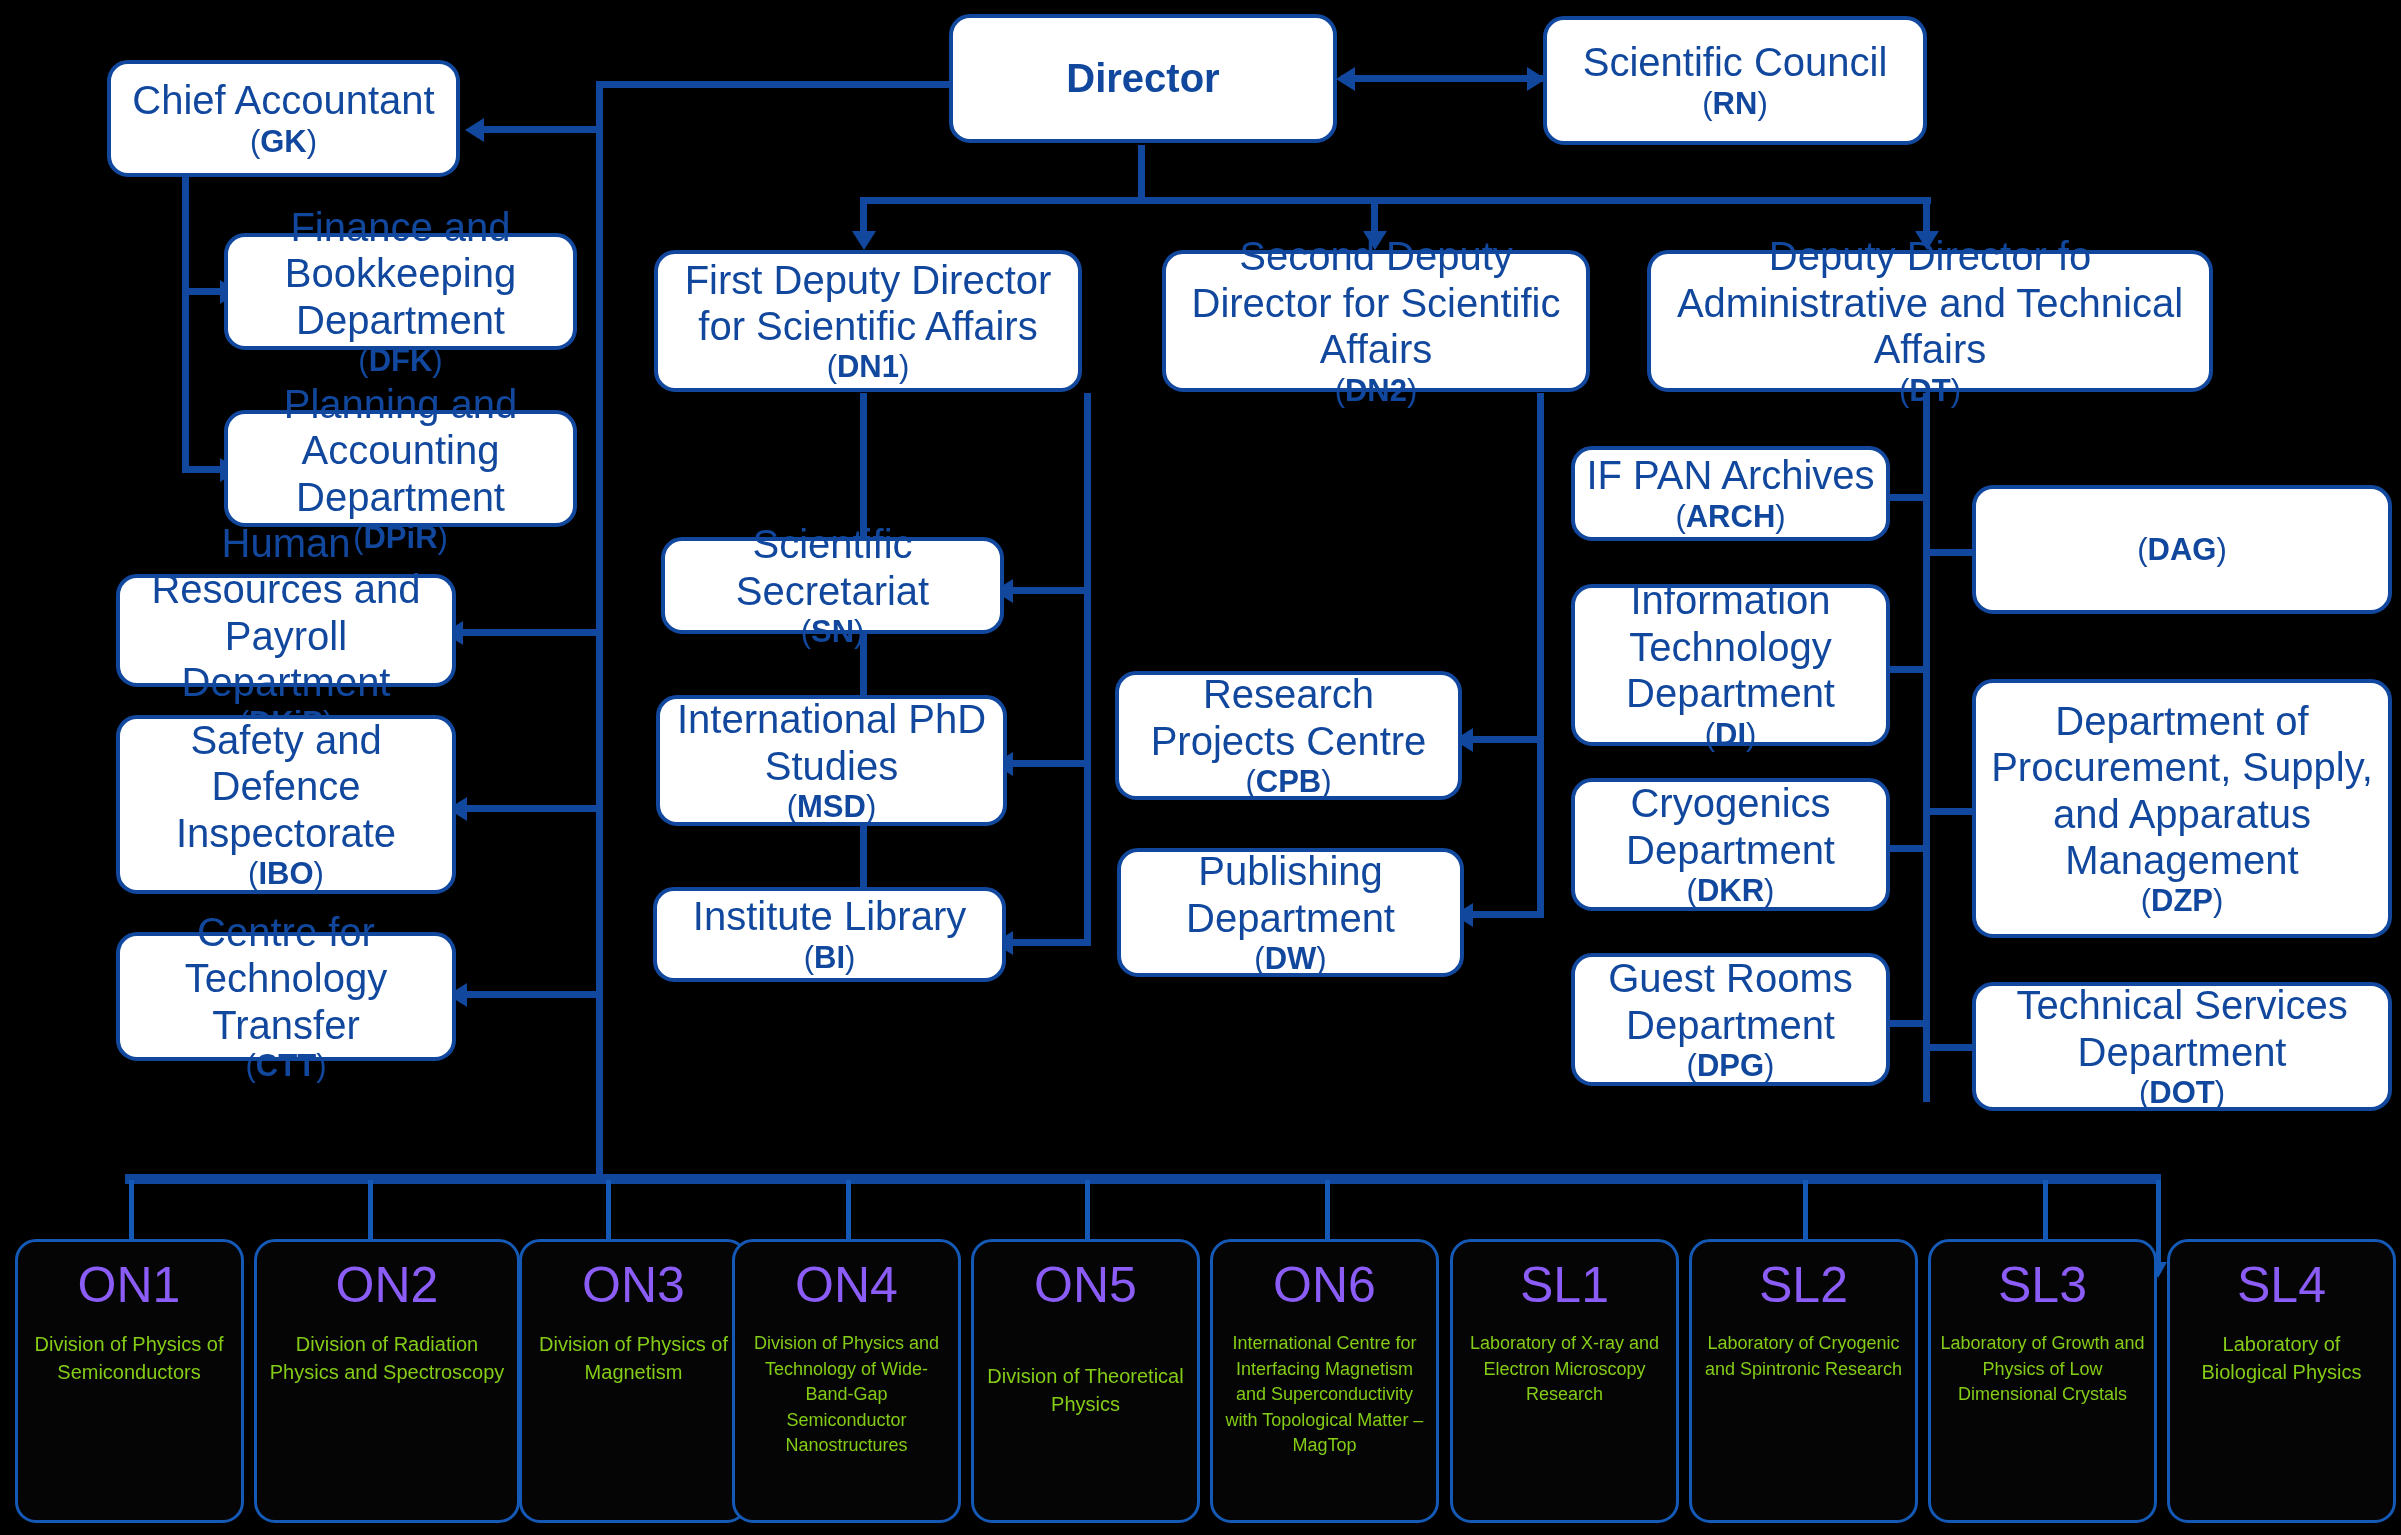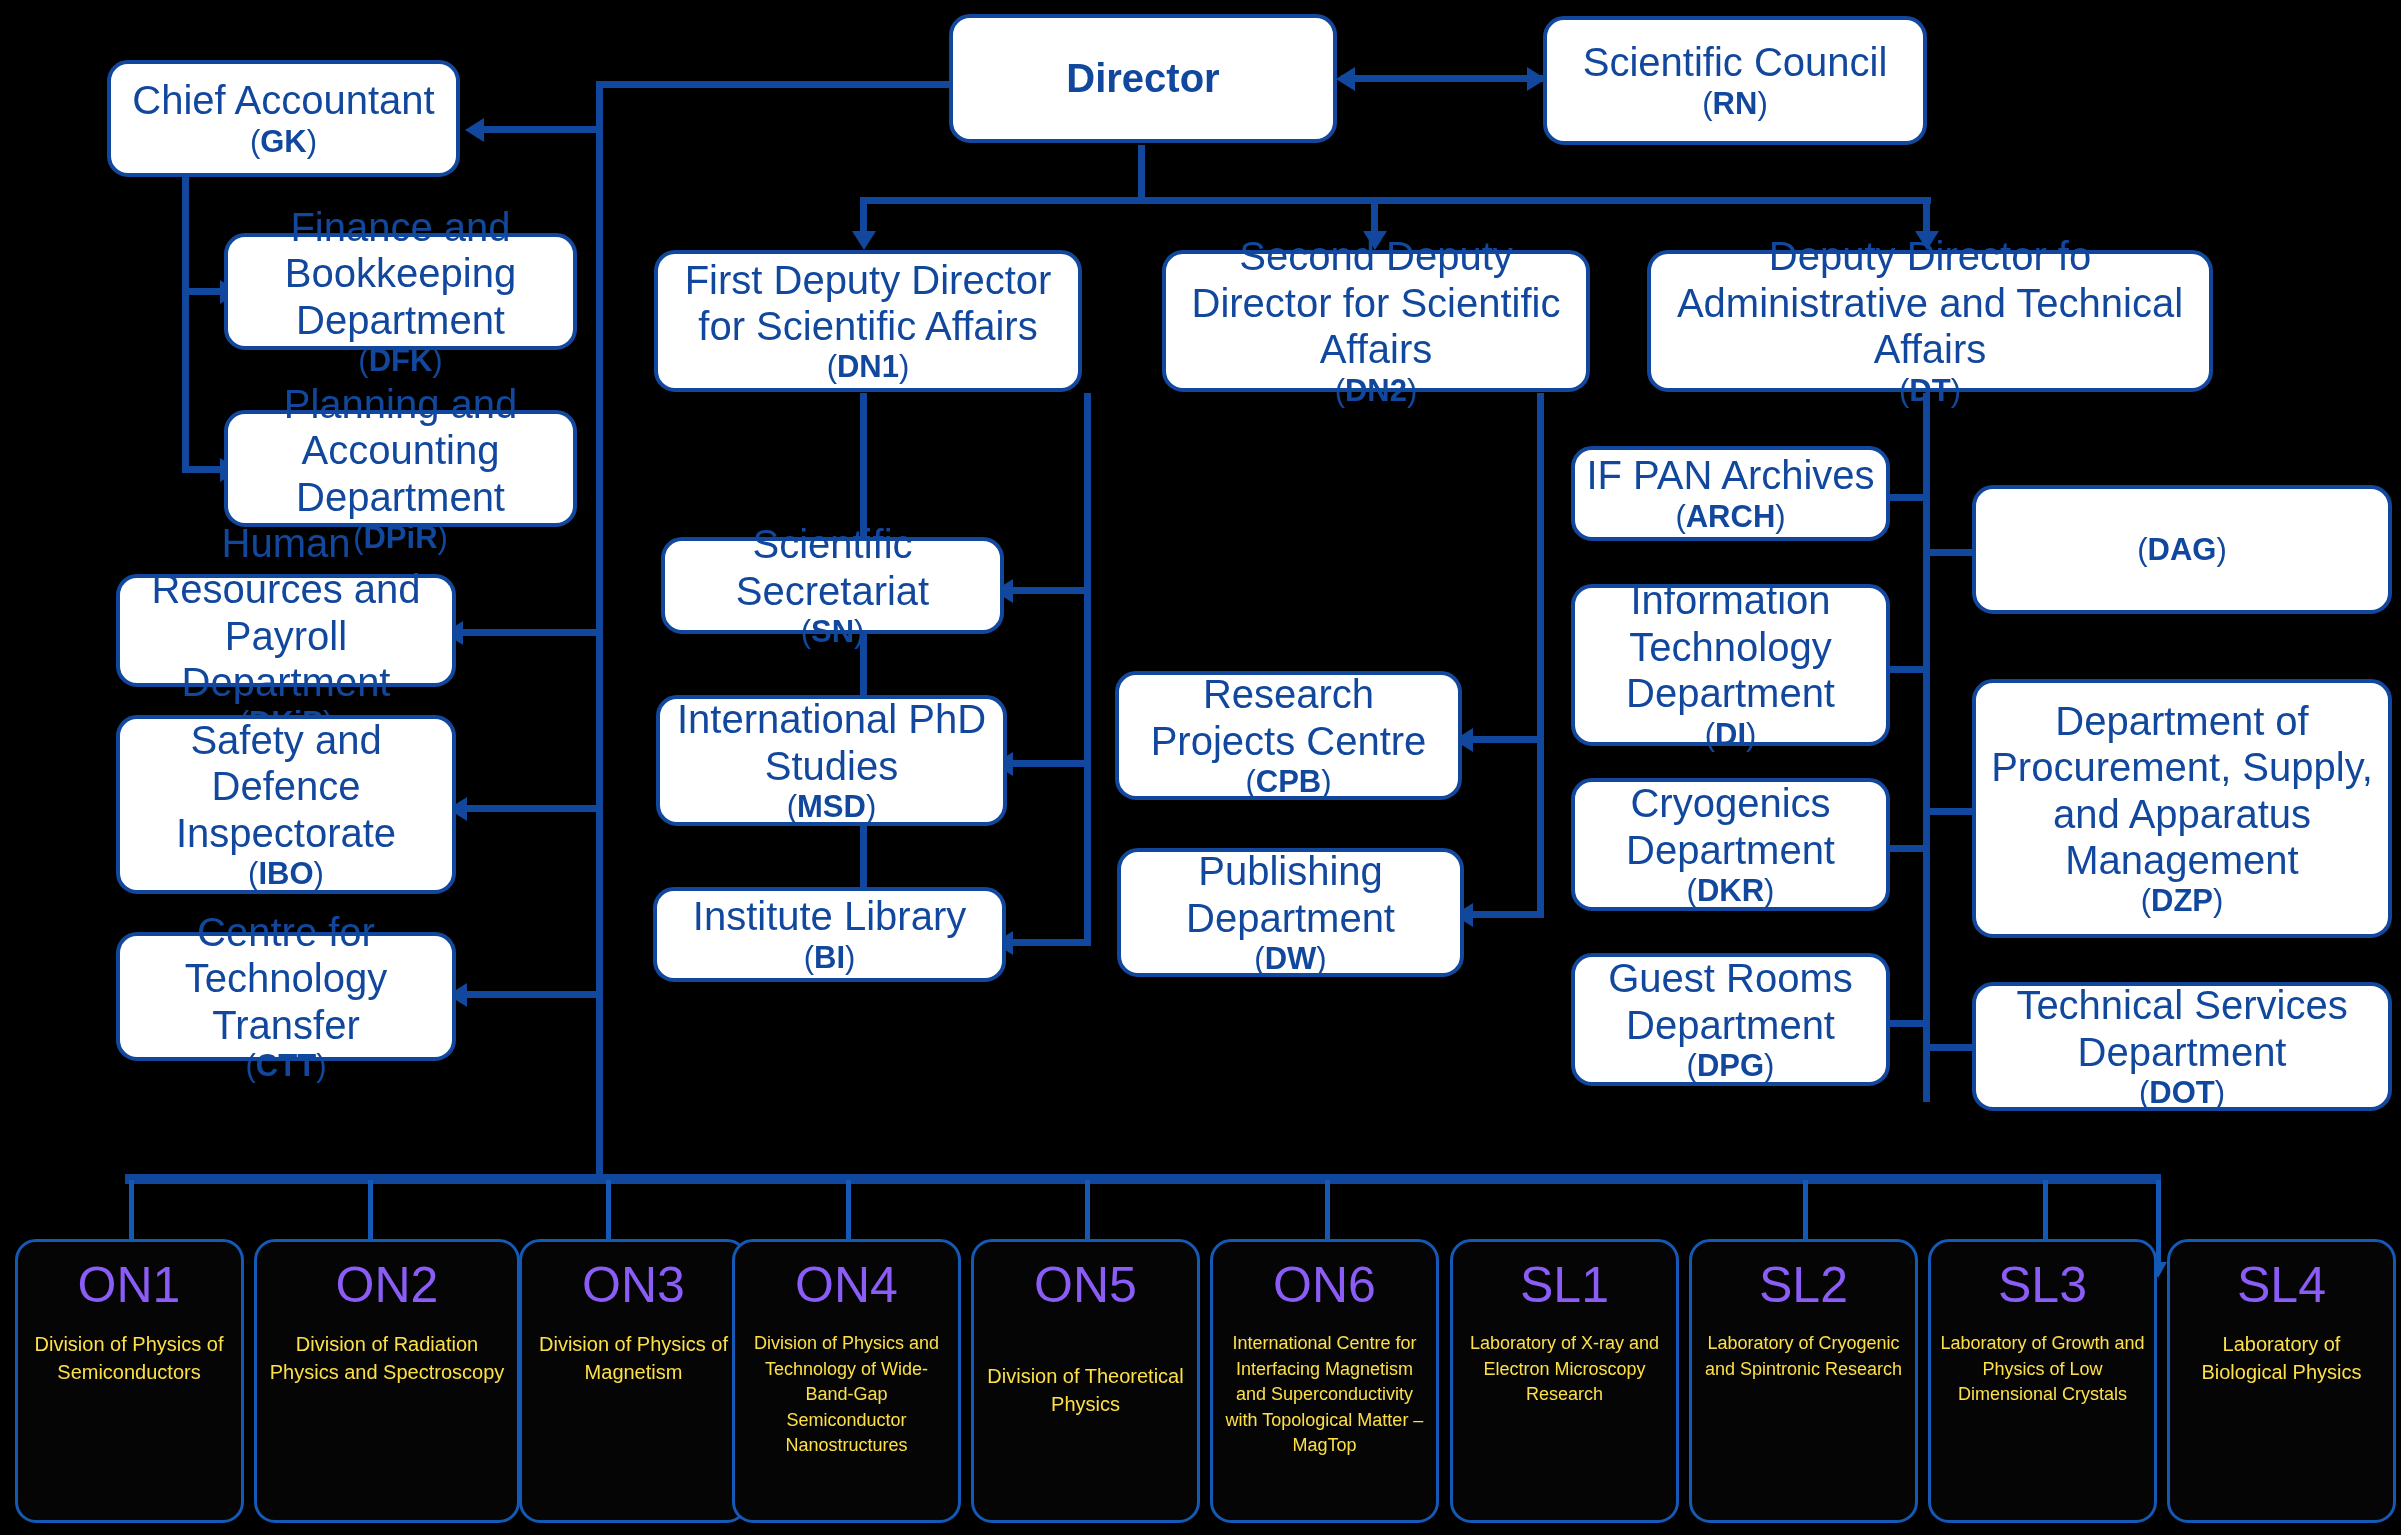--- a/index.html
+++ b/index.html
@@ -50,21 +50,21 @@
   }
   .divnode .code{
     font-size:50px;
     line-height:1.0;
     margin-bottom:21px;
     color:#8b5cf6;
   }
   .divnode .desc{
     font-size:20px;
     line-height:1.38;
-    color:#fde047;
+    color:#84cc16;
   }
   .divnode.small .desc{ font-size:18px; line-height:1.42; }
 
   
   .ln{ position:absolute; background:#11489E; z-index:2; }
   .ln.thick{ background:#11489E; }
   .arrow{ position:absolute; width:0;height:0; z-index:3; }
   .arrow.left{  border-top:12px solid transparent; border-bottom:12px solid transparent; border-right:19.4px solid #11489E; }
   .arrow.right{ border-top:12px solid transparent; border-bottom:12px solid transparent; border-left:19.4px solid #11489E; }
   .arrow.down{  border-left:12px solid transparent; border-right:12px solid transparent; border-top:19.4px solid #11489E; }

